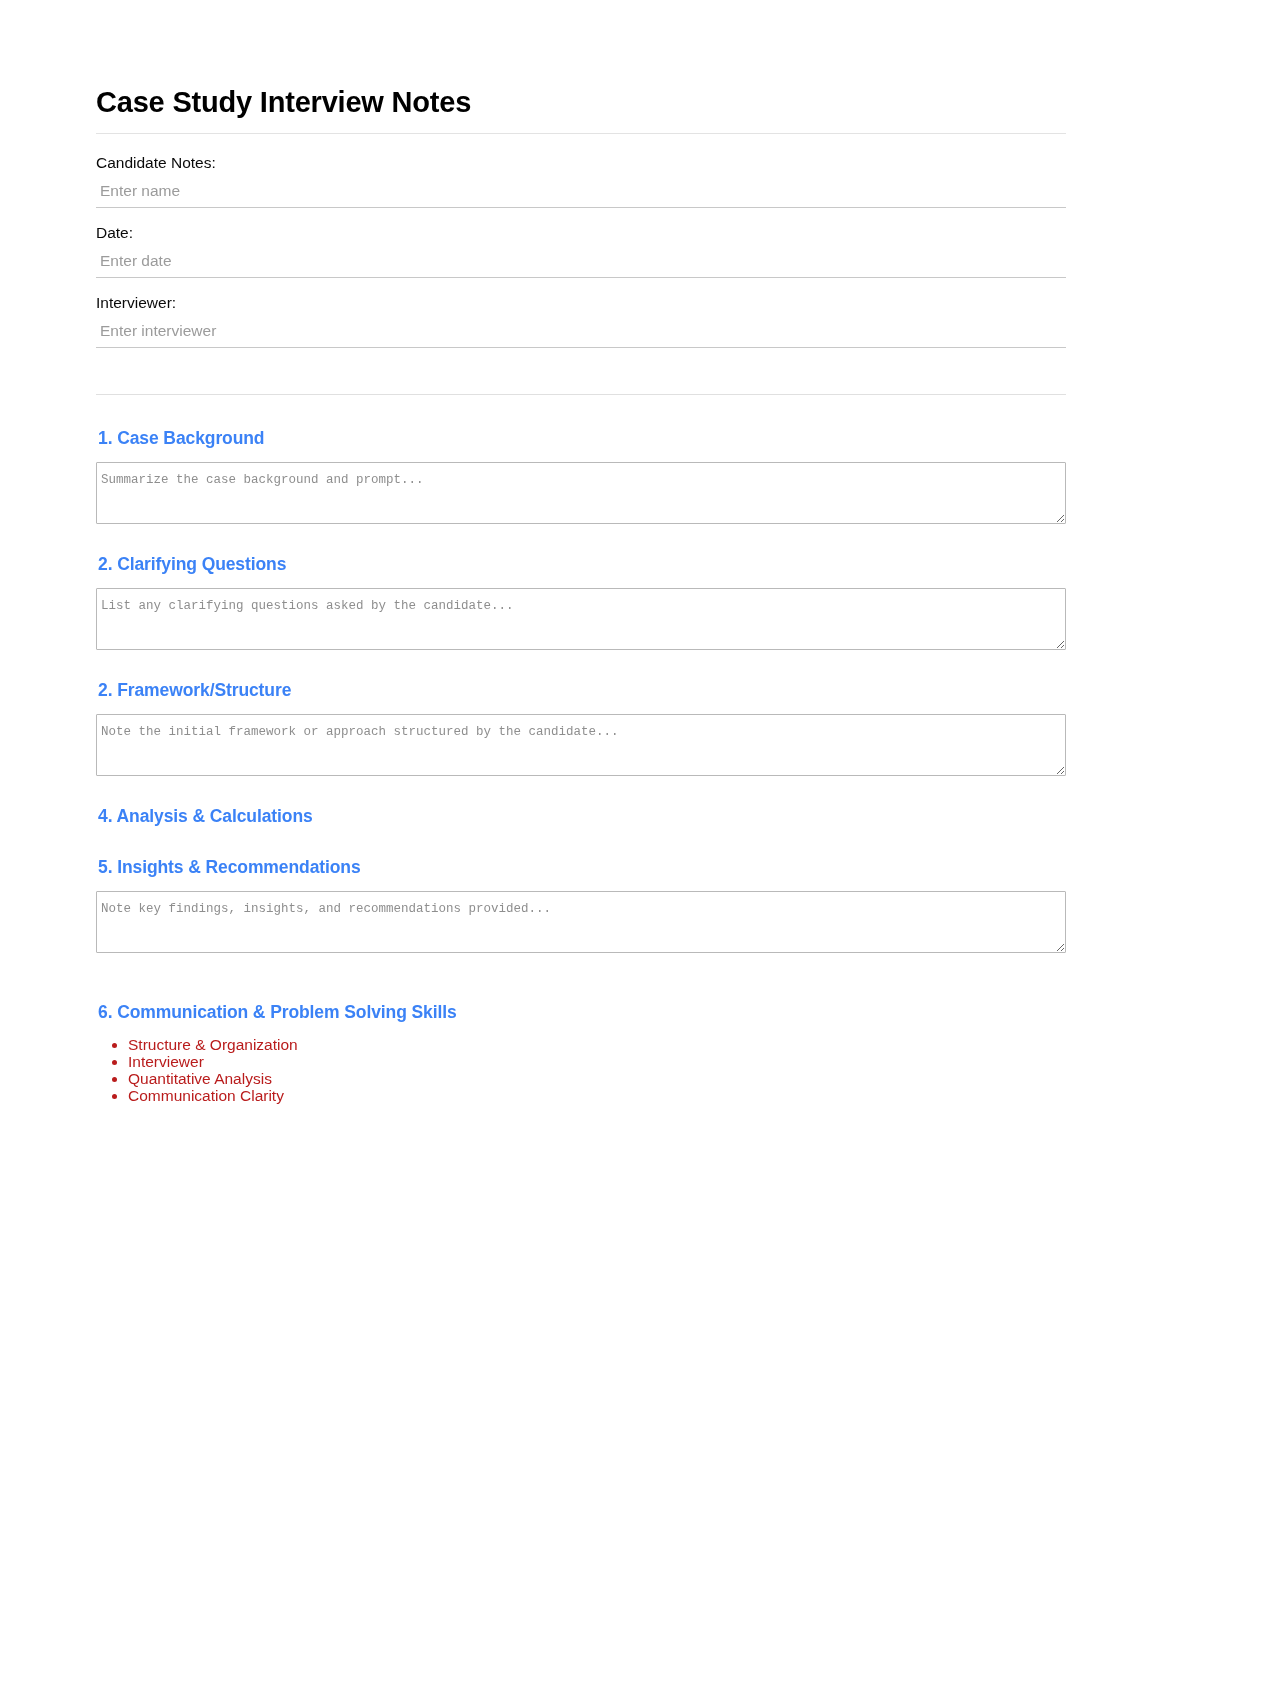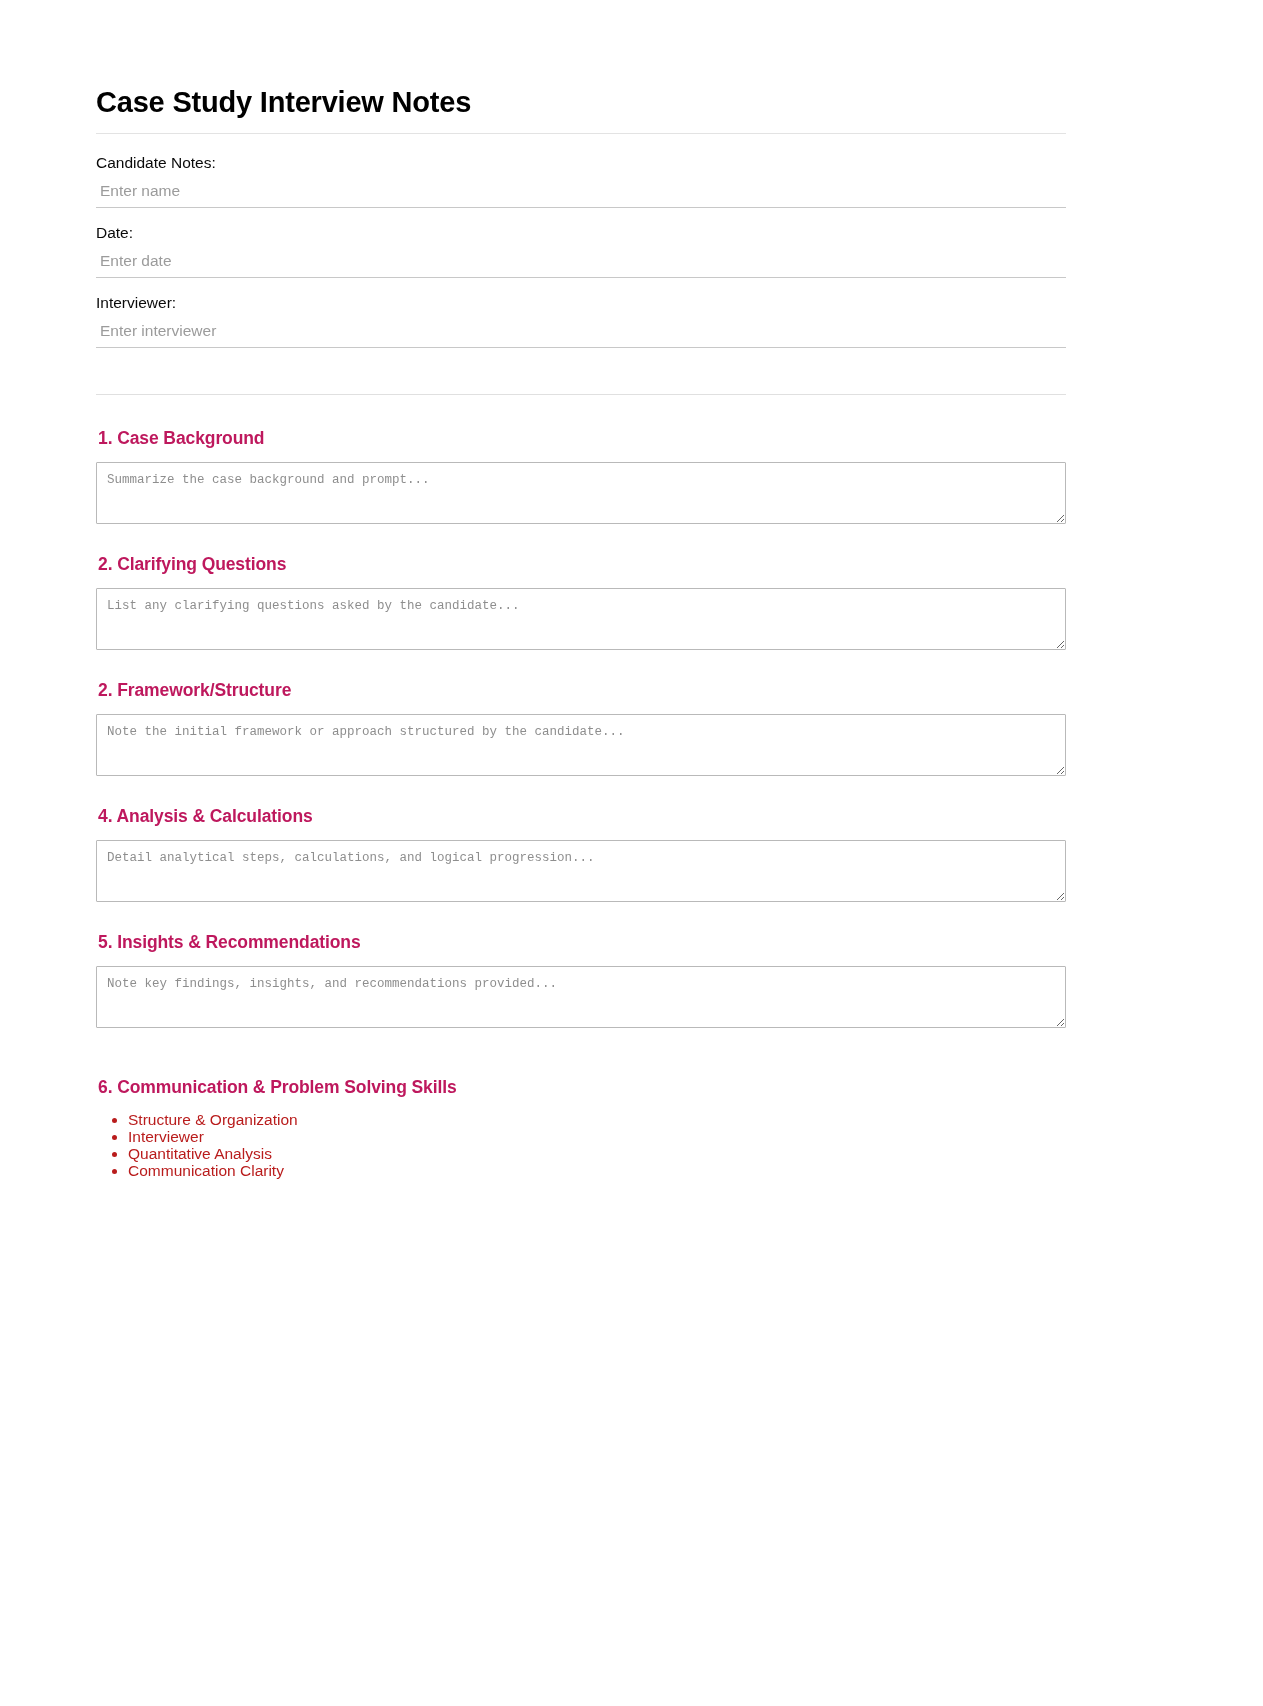--- a/index.html
+++ b/index.html
@@ -98,39 +98,39 @@
   }
   .section-first {
     margin-top: 32px;
   }
 
   .section-title {
     font-size: 17.5px;
     font-weight: bold;
     line-height: 22px;
     letter-spacing: -0.1px;
-    color: #be185d;
+    color: #3b82f6;
     margin: 0 0 13px 2px;
   }
 
   .section-textarea {
     display: block;
     width: 100%;
     box-sizing: border-box;
     height: 62px;
     border: 1px solid #b9b9b9;
     border-radius: 1px;
     background: #ffffff;
     outline: none;
     resize: vertical;
     font-family: "Liberation Mono", monospace;
     font-size: 12.5px;
     line-height: 17px;
     color: #222;
-    padding: 9px 10px 8px 10px;
+    padding: 9px 10px 8px 4px;
     overflow: hidden;
   }
   .section-textarea::placeholder {
     color: #8e8e8e;
     opacity: 1;
   }
 
   
   .skills-section {
     margin-top: 48px;
@@ -189,21 +189,20 @@
       <textarea class="section-textarea" placeholder="List any clarifying questions asked by the candidate..." style=""></textarea>
     </div>
 
     <div class="section">
       <div class="section-title">2. Framework/Structure</div>
       <textarea class="section-textarea" placeholder="Note the initial framework or approach structured by the candidate..." style=""></textarea>
     </div>
 
     <div class="section">
       <div class="section-title">4. Analysis &amp; Calculations</div>
-      <textarea class="section-textarea" placeholder="Detail analytical steps, calculations, and logical progression..." style=""></textarea>
     </div>
 
     <div class="section">
       <div class="section-title">5. Insights &amp; Recommendations</div>
       <textarea class="section-textarea" placeholder="Note key findings, insights, and recommendations provided..." style=""></textarea>
     </div>
 
     <div class="skills-section">
       <div class="section-title">6. Communication &amp; Problem Solving Skills</div>
       <ul class="skills-list">

